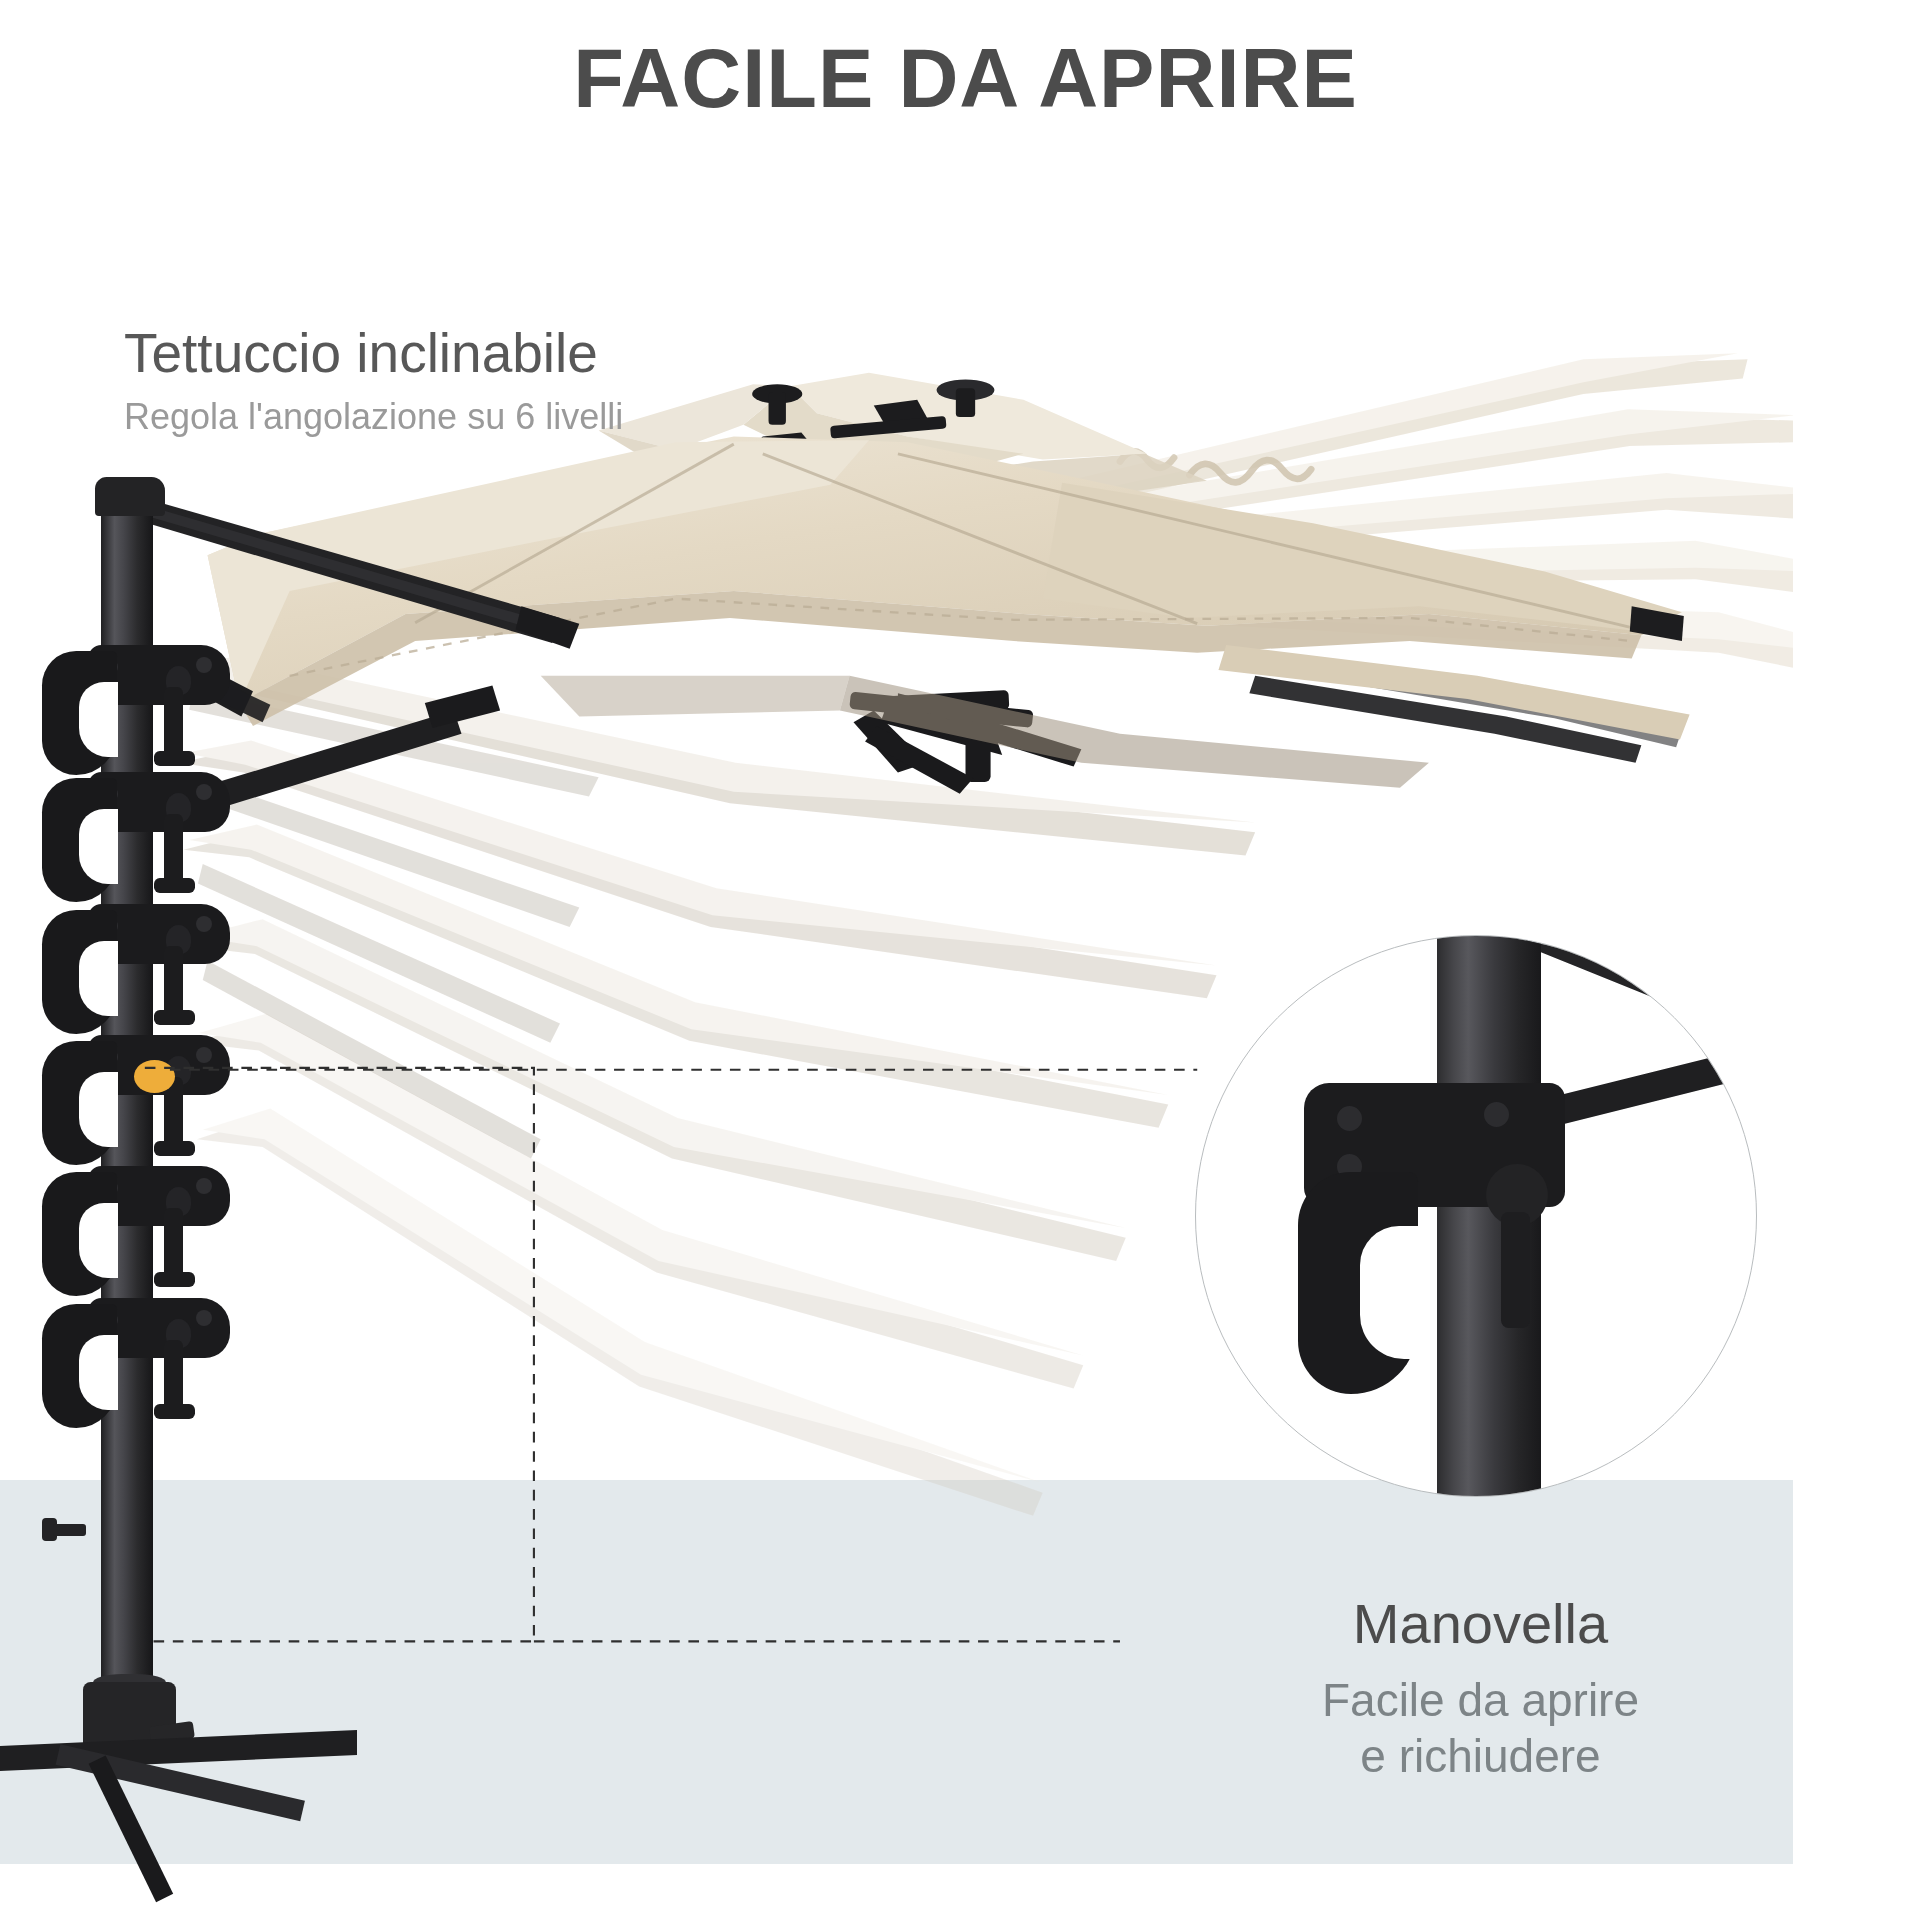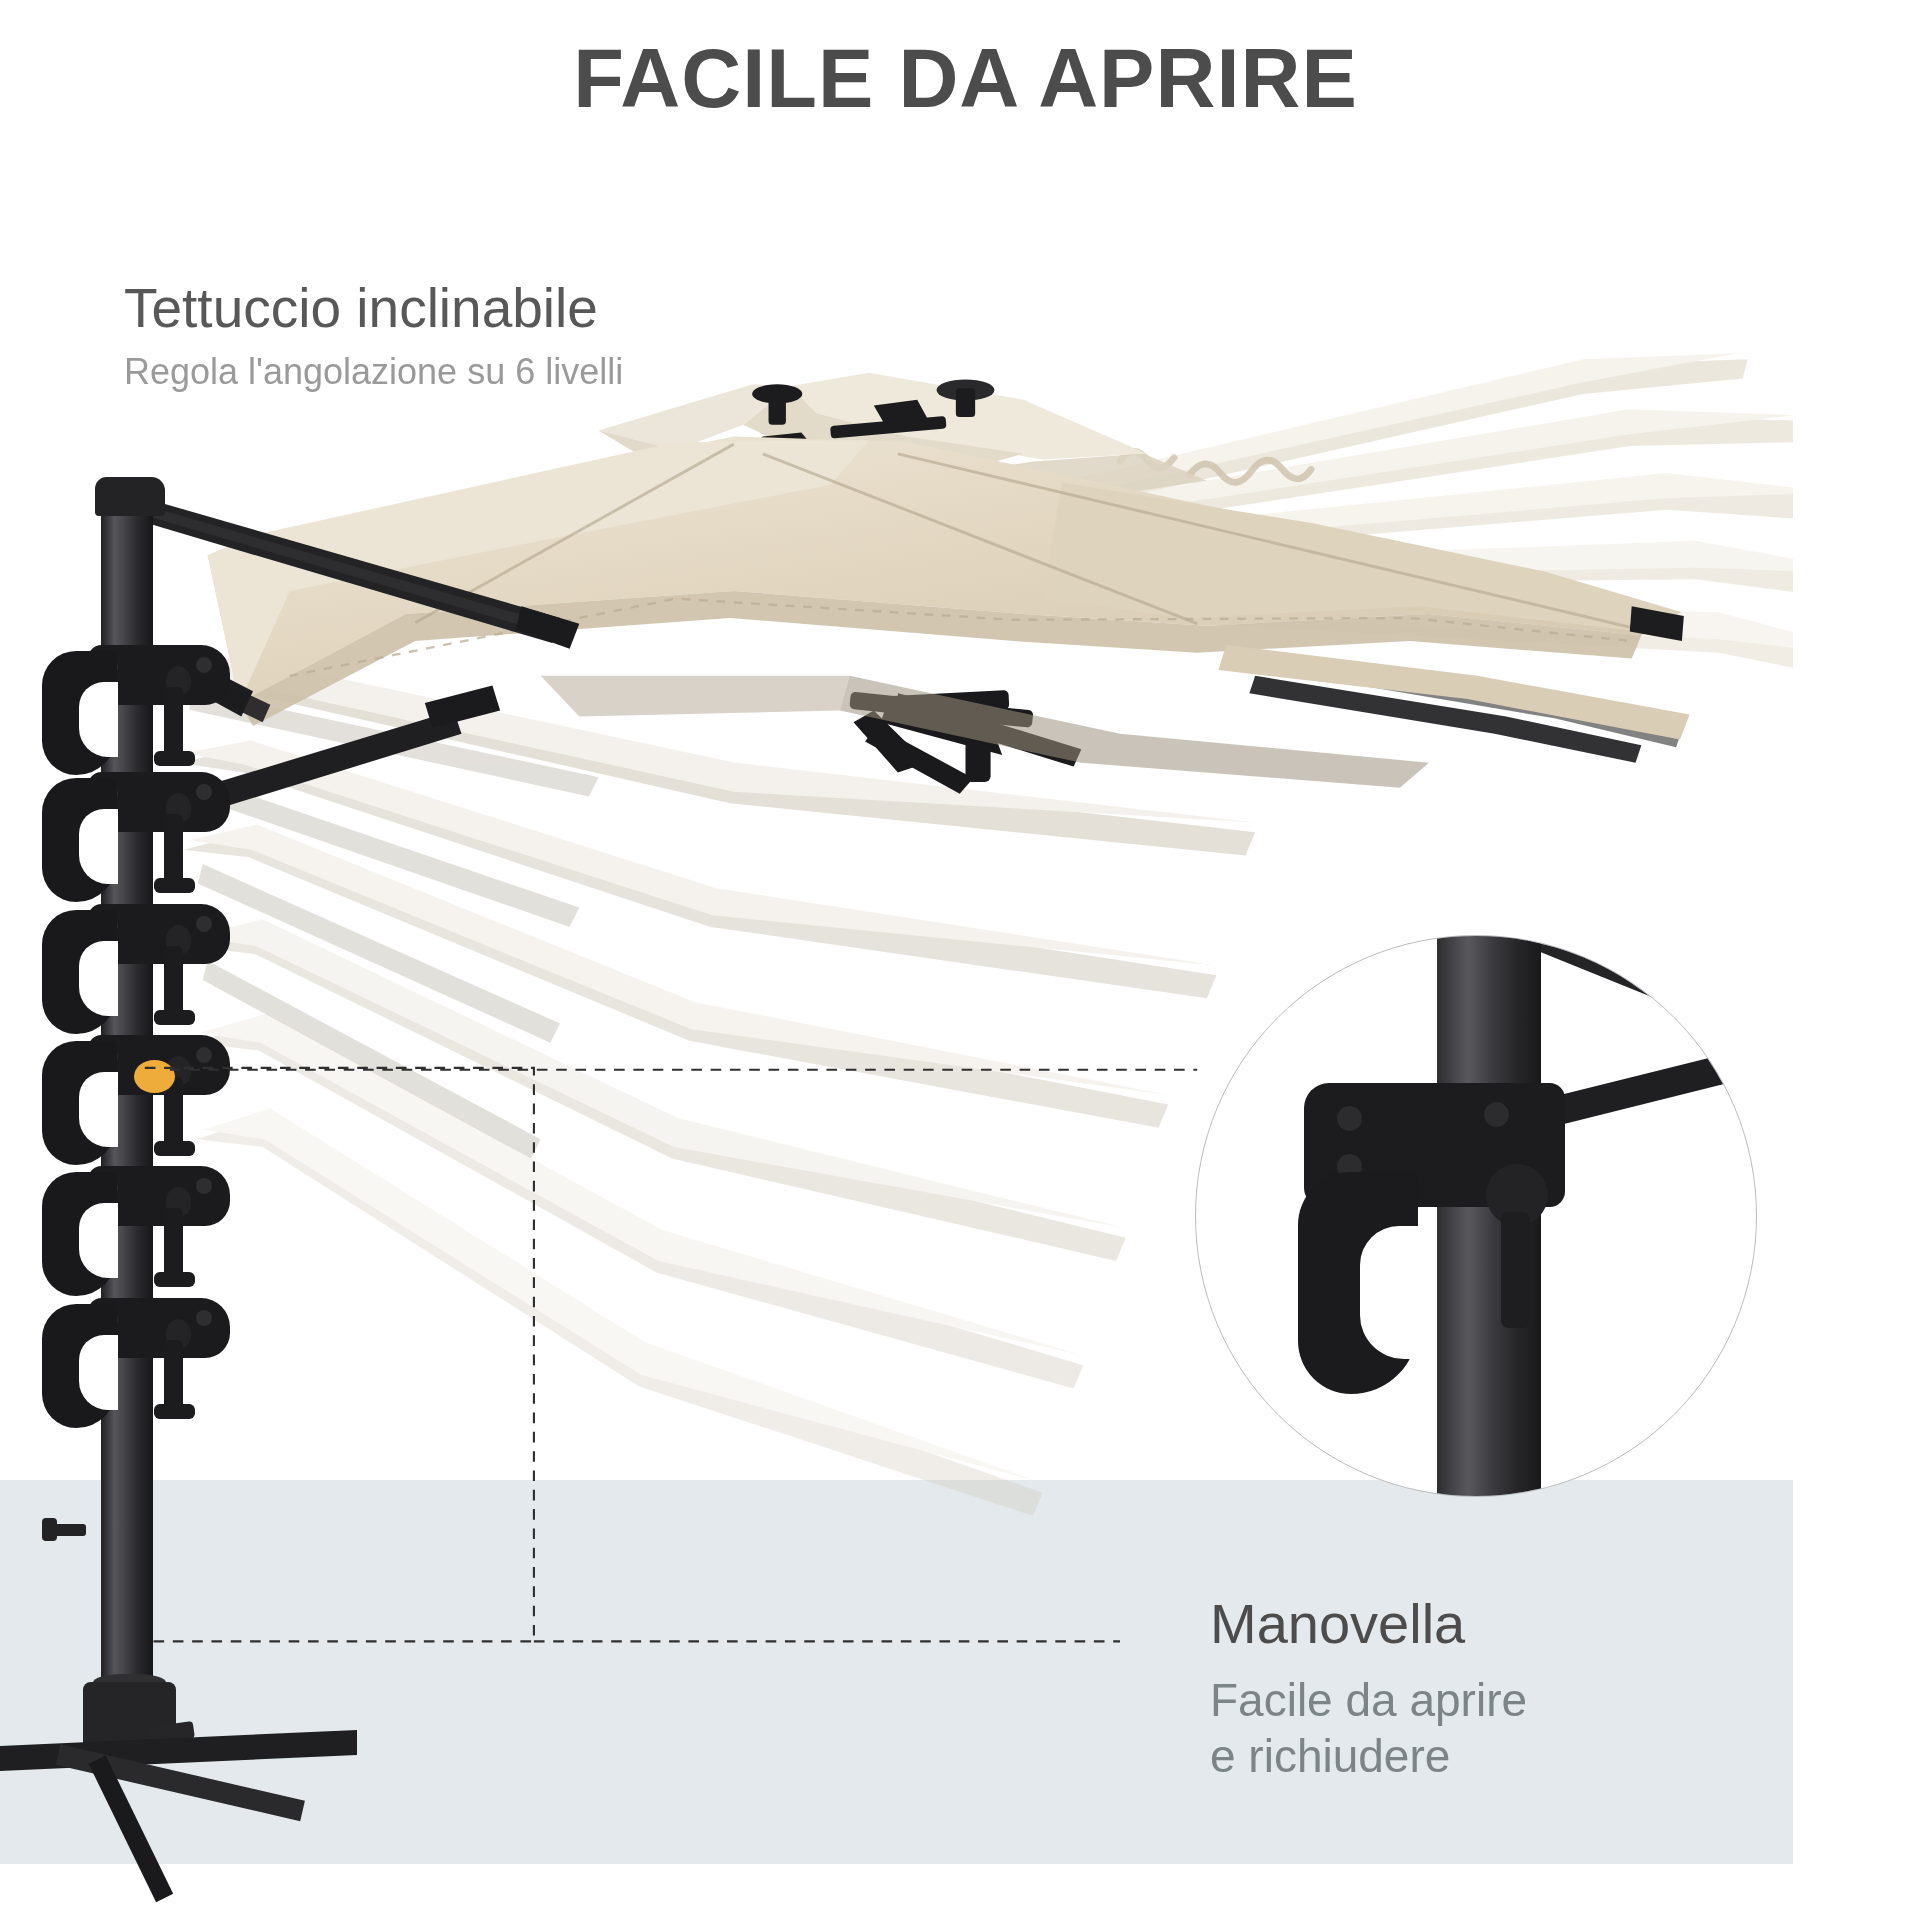--- a/index.html
+++ b/index.html
@@ -50,35 +50,37 @@
     position: absolute;
     left: 124px;
     top: 278px;
     width: 792px;
   }
   .feature-title {
     font-size: 55px;
     color: #585858;
     line-height: 1.12;
     white-space: nowrap;
+    margin-top: 45px;
   }
   .feature-sub {
     margin-top: 11.6px;
     font-size: 36px;
     color: #9a9a9a;
     line-height: 1.15;
     white-space: nowrap;
   }
 
   
   .caption-block {
     position: absolute;
     left: 1210px;
     top: 1593px;
     width: 541px;
+    text-align: center;
   }
   .caption-title {
     font-size: 56px;
     color: #4c4c4c;
     line-height: 1.1;
   }
   .caption-sub {
     margin-top: 17.4px;
     font-size: 46px;
     color: #7d8487;

